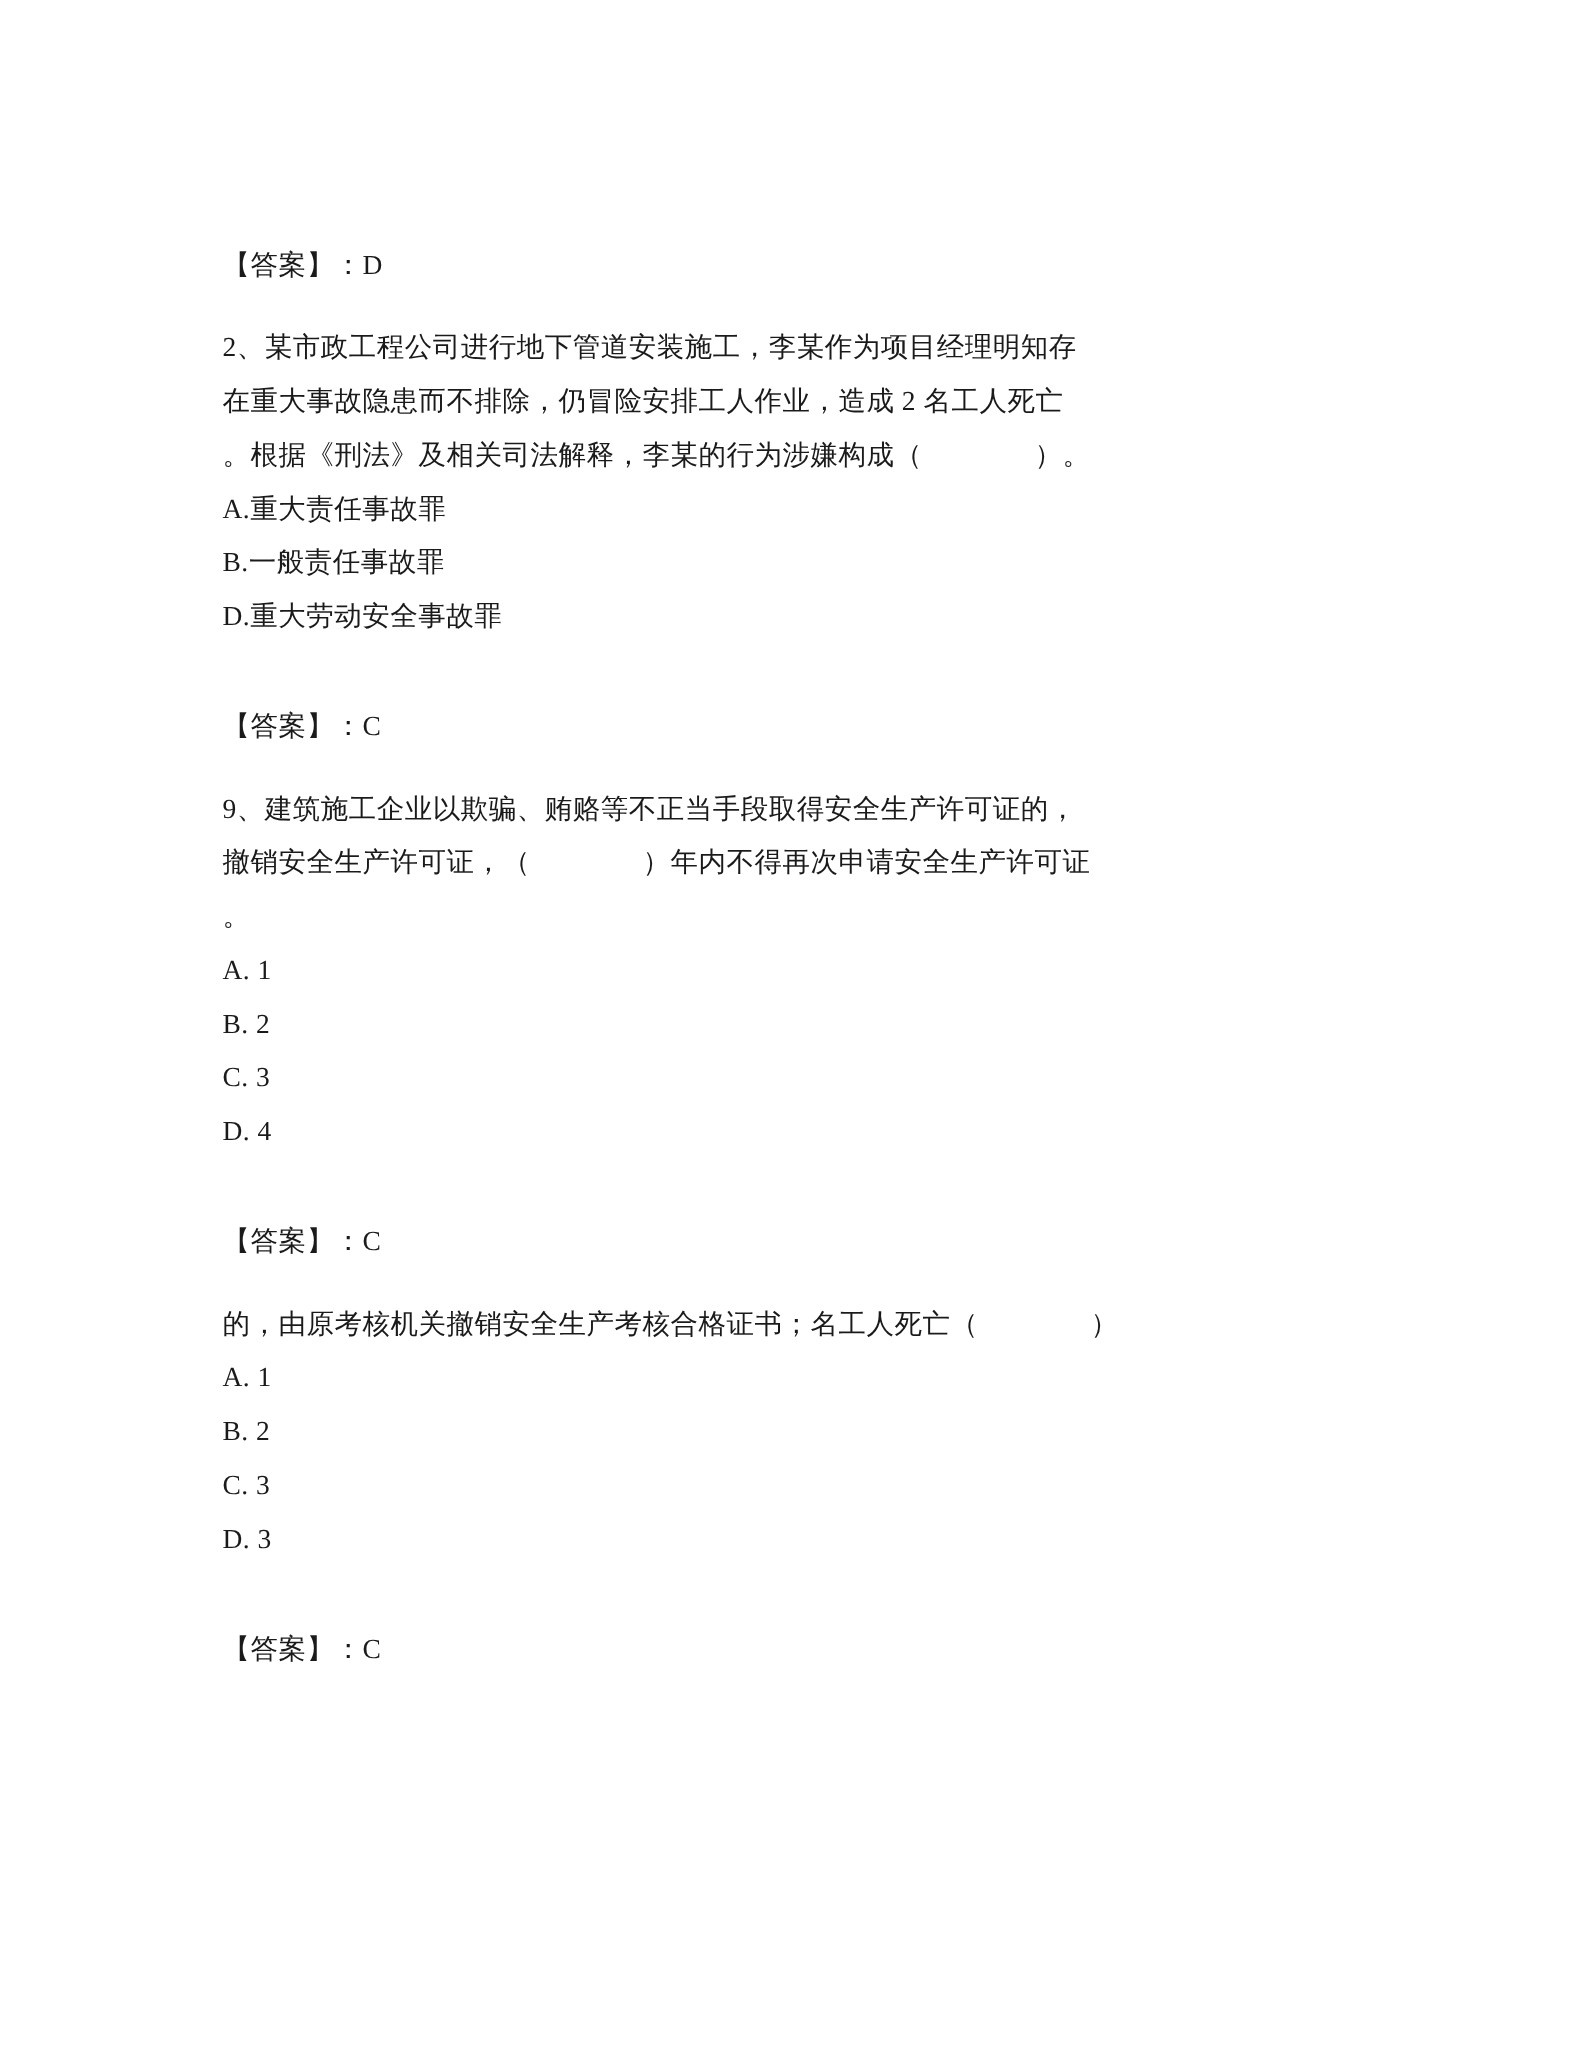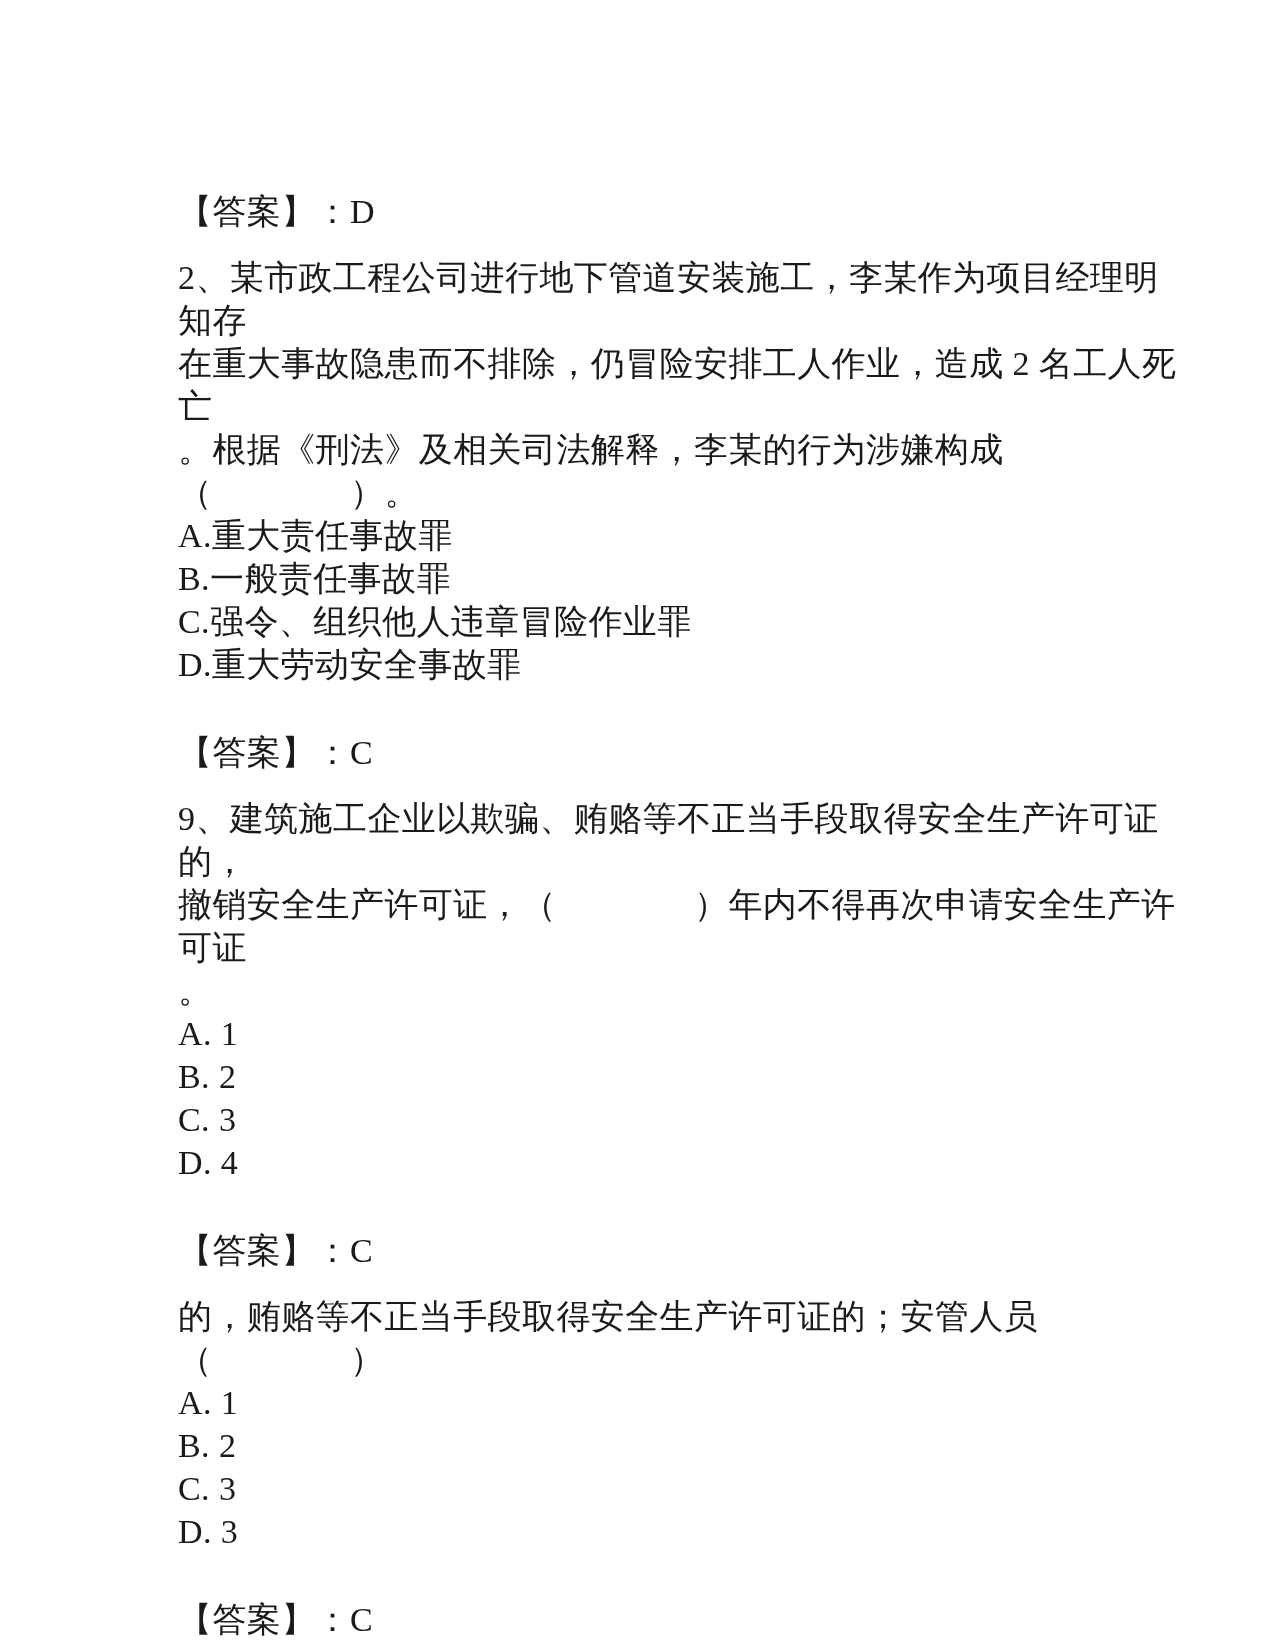--- a/index.html
+++ b/index.html
@@ -8,21 +8,21 @@
     background: #ffffff;
   }
   .page {
     position: relative;
     box-sizing: border-box;
     width: 1275px;
     height: 1650px;
     background: #ffffff;
     padding: 145px 85px 0 178px;
     font-family: "Liberation Serif", "DejaVu Serif", serif;
-    font-size: 34px;
+    font-size: 22px;
     color: #1a1a1a;
     overflow: hidden;
   }
   .line {
     margin: 0;
     line-height: 43px;
     white-space: pre-wrap;
     letter-spacing: 0.4px;
   }
   .answer-line {
@@ -41,40 +41,39 @@
 <div class="page">
 
   <p class="answer-line"><span>【答案】：</span><span>D</span></p>
 
   <div class="question">
     <p class="line">2、某市政工程公司进行地下管道安装施工，李某作为项目经理明知存</p>
     <p class="line">在重大事故隐患而不排除，仍冒险安排工人作业，造成 2 名工人死亡</p>
     <p class="line">。根据《刑法》及相关司法解释，李某的行为涉嫌构成（　　　　）。</p>
     <p class="line">A.重大责任事故罪</p>
     <p class="line">B.一般责任事故罪</p>
-    <p class="line">C.强令、组织他人违章冒险作业罪</p>
     <p class="line">D.重大劳动安全事故罪</p>
   </div>
 
   <p class="answer-line"><span>【答案】：</span><span>C</span></p>
 
   <div class="question">
     <p class="line">9、建筑施工企业以欺骗、贿赂等不正当手段取得安全生产许可证的，</p>
     <p class="line">撤销安全生产许可证，（　　　　）年内不得再次申请安全生产许可证</p>
     <p class="line">。</p>
     <p class="line">A. 1</p>
     <p class="line">B. 2</p>
     <p class="line">C. 3</p>
     <p class="line">D. 4</p>
   </div>
 
   <p class="answer-line"><span>【答案】：</span><span>C</span></p>
 
   <div class="question">
-    <p class="line">的，贿赂等不正当手段取得安全生产许可证的；安管人员（　　　　）</p>
+    <p class="line">的，由原考核机关撤销安全生产考核合格证书；名工人死亡（　　　　）</p>
     <p class="line">A. 1</p>
     <p class="line">B. 2</p>
     <p class="line">C. 3</p>
     <p class="line">D. 3</p>
   </div>
 
   <p class="answer-line"><span>【答案】：</span><span>C</span></p>
 
 </div>
 

